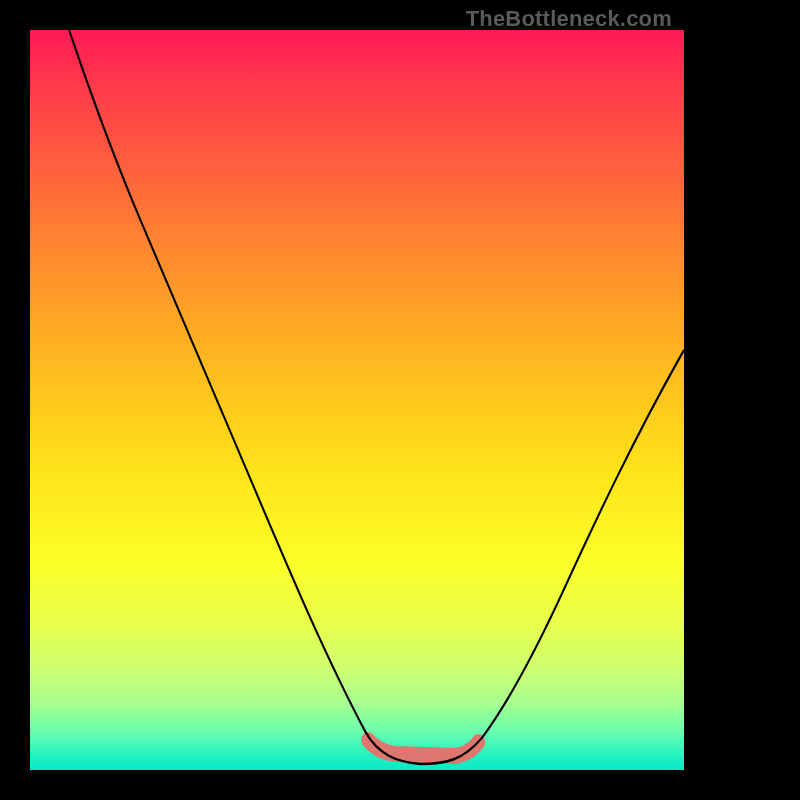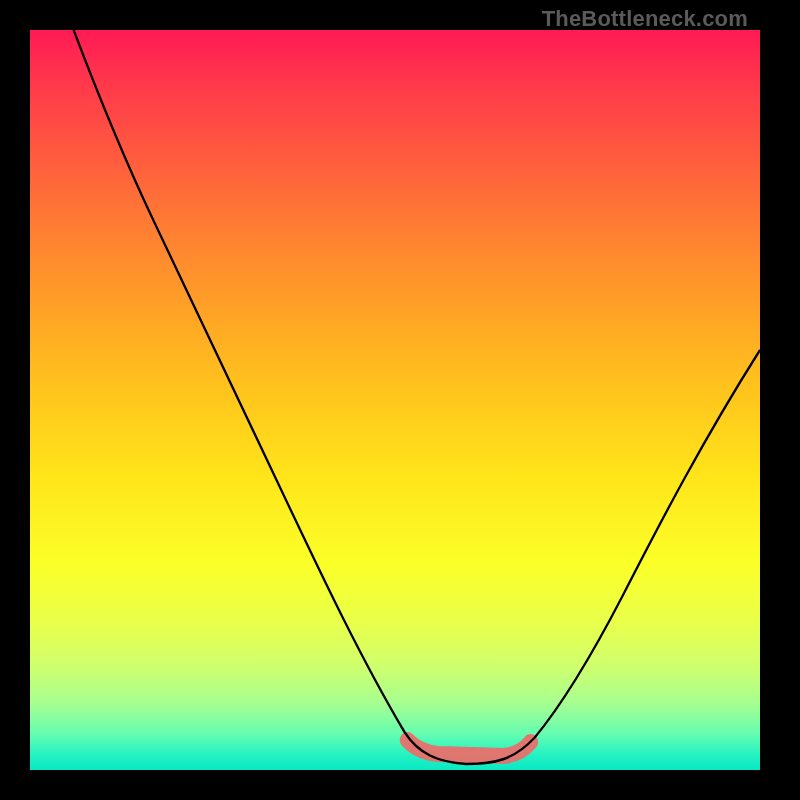--- a/index.html
+++ b/index.html
@@ -1,19 +1,19 @@
 <!DOCTYPE html>
 <html><head>
 <meta charset="utf-8">
 <style>
   * { margin: 0; padding: 0; box-sizing: border-box; }
   html, body { width: 800px; height: 800px; background: #000; overflow: hidden; }
   .container {
     position: relative;
-    width: 760px;
+    width: 684px;
     height: 800px;
     background: #000;
   }
   .watermark {
     position: absolute;
     top: 6px;
     right: 12px;
     font-family: Arial, Helvetica, sans-serif;
     font-size: 22px;
     font-weight: 600;

